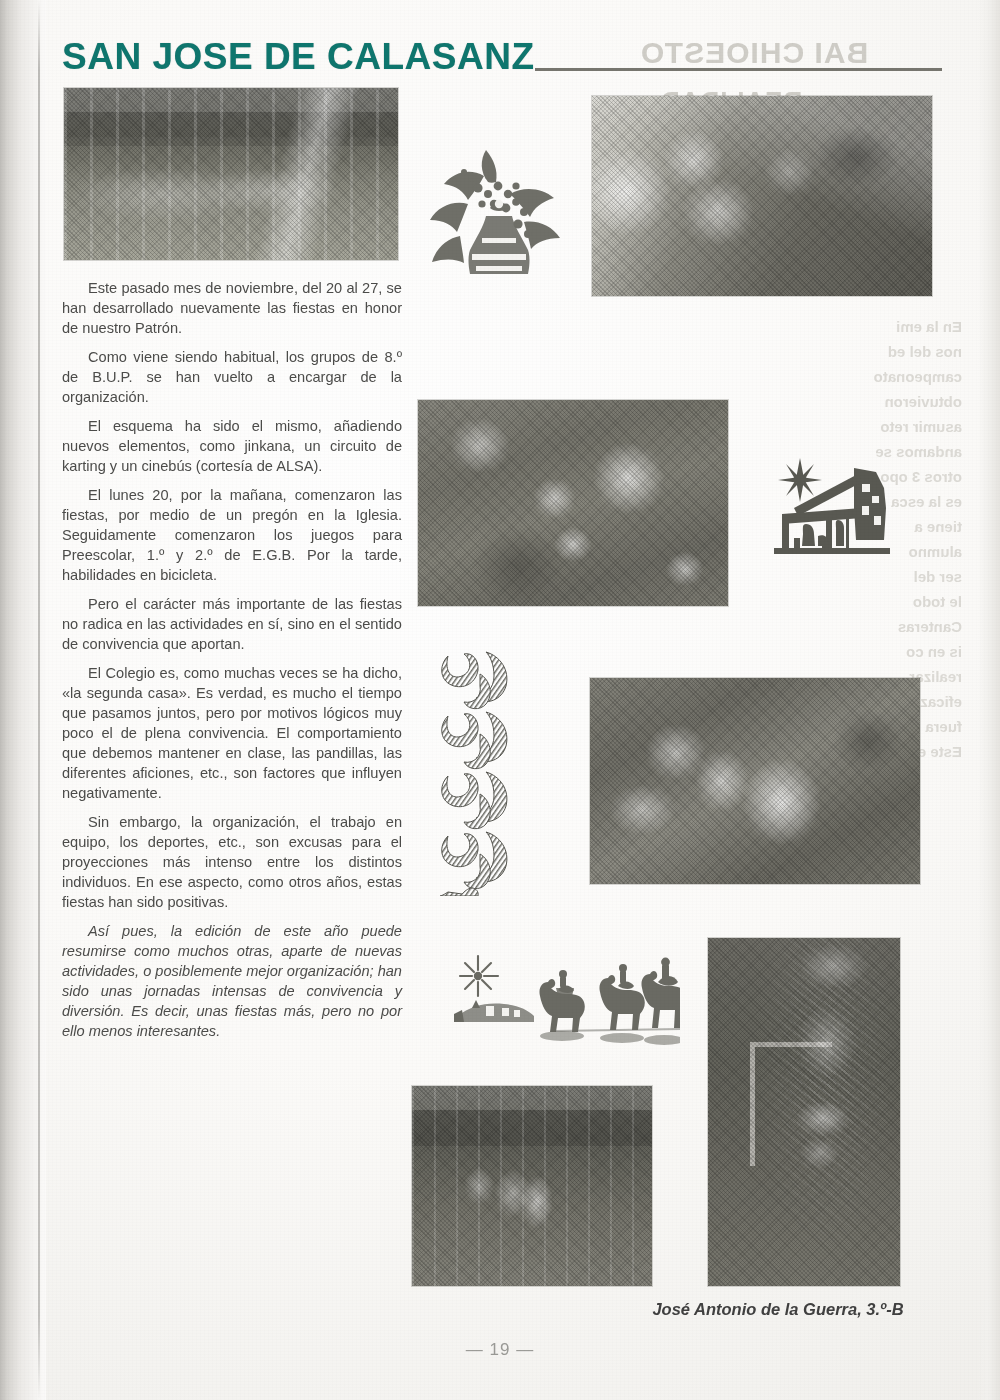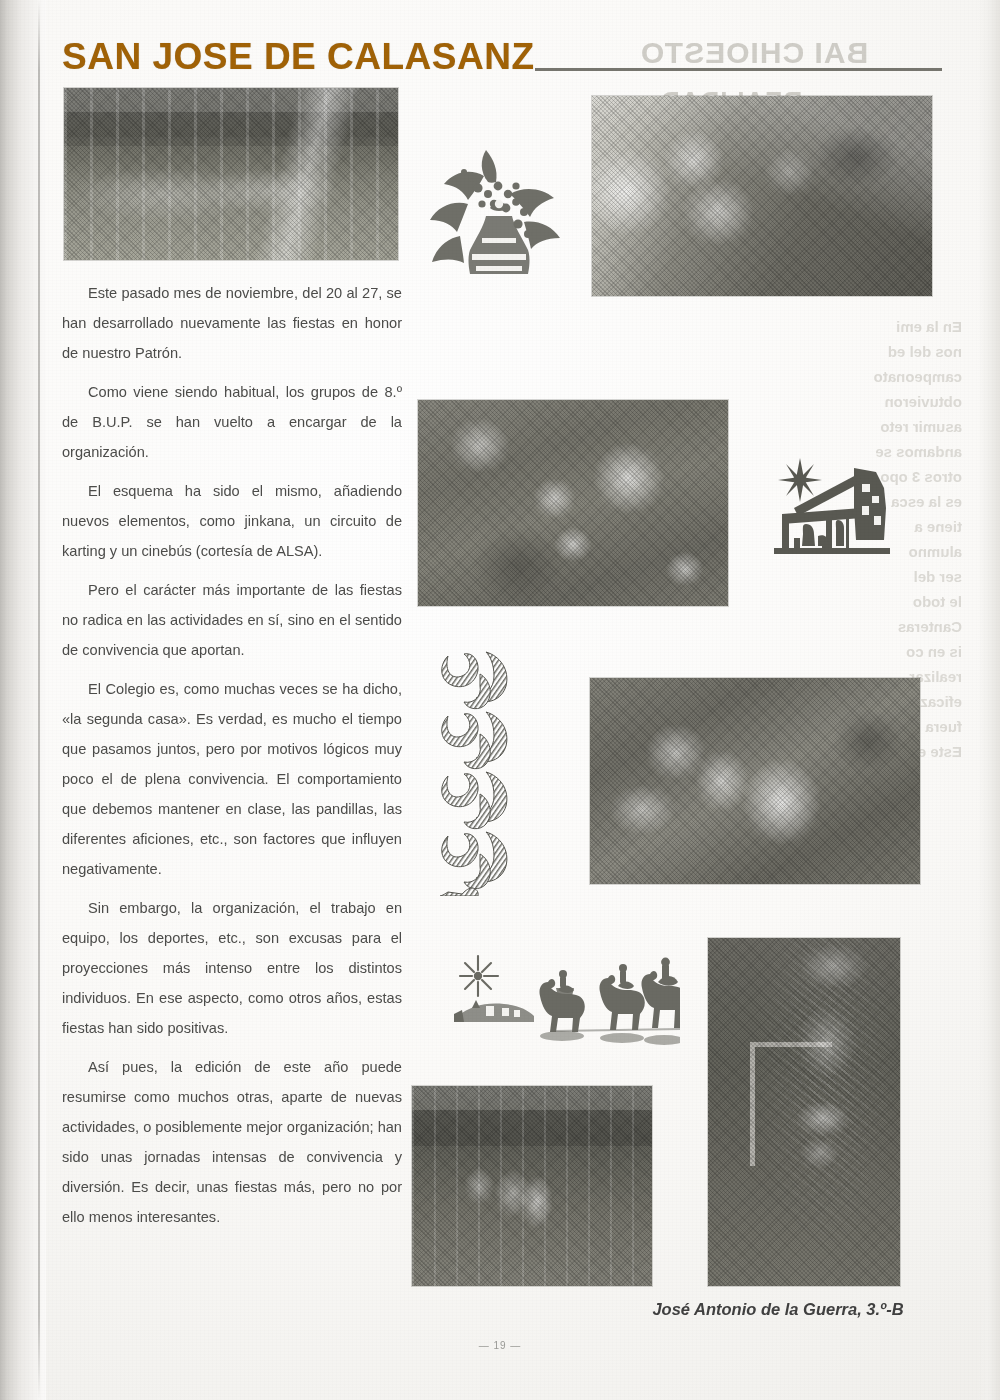--- a/index.html
+++ b/index.html
@@ -65,21 +65,21 @@
     width: 880px;
     display: flex;
     align-items: flex-end;
     gap: 0px;
   }
   #headline {
     font-family: "Liberation Sans", sans-serif;
     font-weight: bold;
     font-size: 37px;
     letter-spacing: .5px;
-    color: #a16207;
+    color: #0f766e;
     line-height: 1;
     white-space: nowrap;
     text-shadow: 0 0 1px rgba(90,90,88,.35);
   }
   #headline-rule {
     flex: 1;
     height: 3px;
     margin-bottom: 4px;
     background: #77766f;
   }
@@ -89,26 +89,26 @@
     position: absolute;
     left: 62px;
     top: 278px;
     width: 340px;
   }
   #text-column p {
     margin: 0 0 9px 0;
     text-indent: 26px;
     font-family: "Liberation Sans", sans-serif;
     font-size: 14.6px;
-    line-height: 30px;
+    line-height: 20px;
     color: #4c4c4a;
     text-align: justify;
     -webkit-font-smoothing: none;
   }
-  #text-column p:last-child { margin-bottom: 12px; }
+  #text-column p:last-child { margin-bottom: 12px; font-style: italic; }
 
   
   .photo {
     position: absolute;
     overflow: hidden;
     background: #8d8d88;
     box-shadow: 0 0 0 1px rgba(120,118,114,.30);
   }
   .photo .ht {
     position: absolute;
@@ -249,21 +249,21 @@
     font-weight: bold;
     font-size: 16.5px;
     color: #404040;
   }
   #folio {
     position: absolute;
     left: 0; top: 1340px;
     width: 1000px;
     text-align: center;
     font-family: "Liberation Sans", sans-serif;
-    font-size: 10px;
+    font-size: 17px;
     letter-spacing: 1px;
     color: #9a9a96;
   }
 
   
   .bleed {
     position: absolute;
     transform: scaleX(-1);
     color: #cfcdc7;
     font-family: "Liberation Sans", sans-serif;
@@ -515,20 +515,21 @@
 
         <path d="M104 86 L228 84 L228 86 L104 88 Z" opacity=".5"></path>
       </g>
     </svg>
   </div>
 
   <div id="text-column">
       <p>Este pasado mes de noviembre, del 20 al 27, se han desarrollado nuevamente las fiestas en honor de nuestro Patrón.</p>
       <p>Como viene siendo habitual, los grupos de 8.º de B.U.P. se han vuelto a encargar de la organización.</p>
       <p>El esquema ha sido el mismo, añadiendo nuevos elementos, como jinkana, un circuito de karting y un cinebús (cortesía de ALSA).</p>
+      <p>El lunes 20, por la mañana, comenzaron las fiestas, por medio de un pregón en la Iglesia. Seguidamente comenzaron los juegos para Preescolar, 1.º y 2.º de E.G.B. Por la tarde, habilidades en bicicleta.</p>
       <p>Pero el carácter más importante de las fiestas no radica en las actividades en sí, sino en el sentido de convivencia que aportan.</p>
       <p>El Colegio es, como muchas veces se ha dicho, «la segunda casa». Es verdad, es mucho el tiempo que pasamos juntos, pero por motivos lógicos muy poco el de plena convivencia. El comportamiento que debemos mantener en clase, las pandillas, las diferentes aficiones, etc., son factores que influyen negativamente.</p>
       <p>Sin embargo, la organización, el trabajo en equipo, los deportes, etc., son excusas para el proyecciones más intenso entre los distintos individuos. En ese aspecto, como otros años, estas fiestas han sido positivas.</p>
       <p>Así pues, la edición de este año puede resumirse como muchos otras, aparte de nuevas actividades, o posiblemente mejor organización; han sido unas jornadas intensas de convivencia y diversión. Es decir, unas fiestas más, pero no por ello menos interesantes.</p>
     </div>
 
   <div id="byline">José Antonio de la Guerra, 3.º-B</div>
   <div id="folio">— 19 —</div>
 
   <div id="grain"></div>

